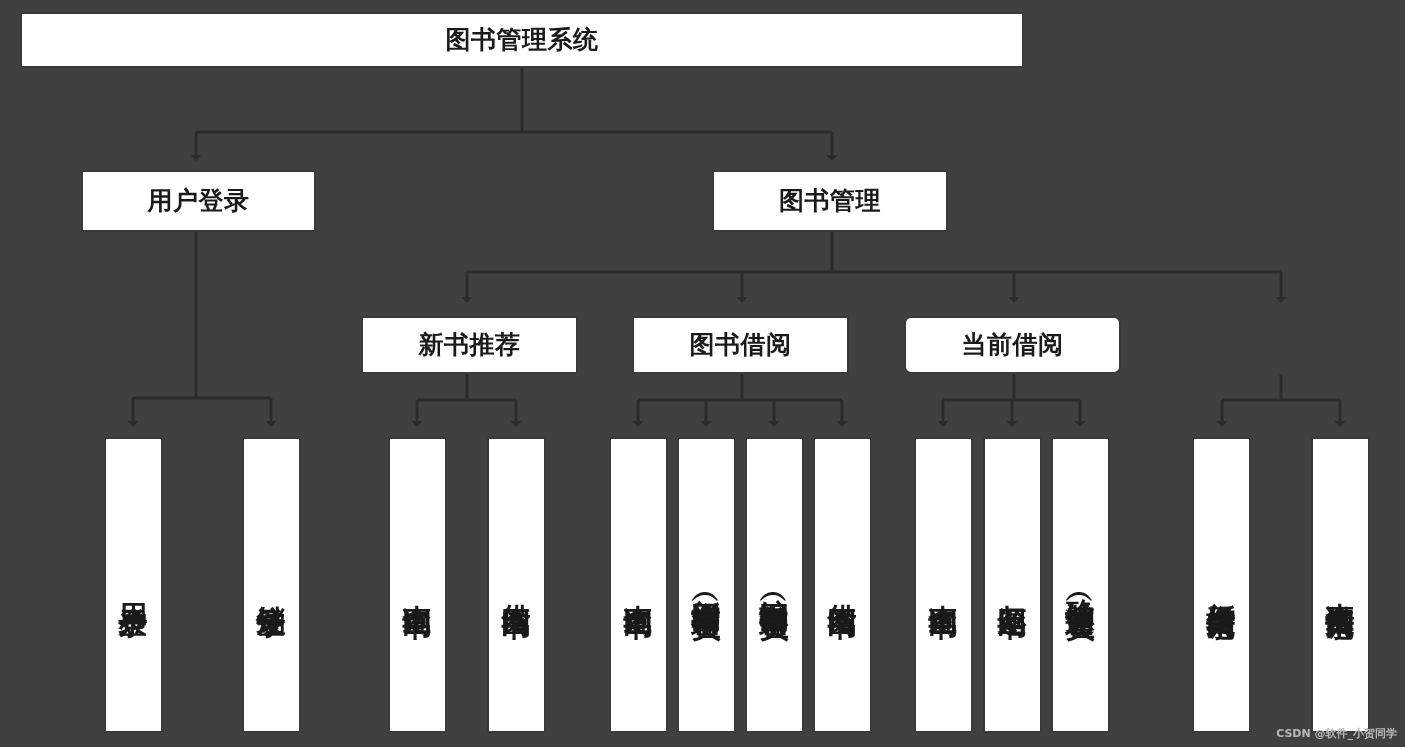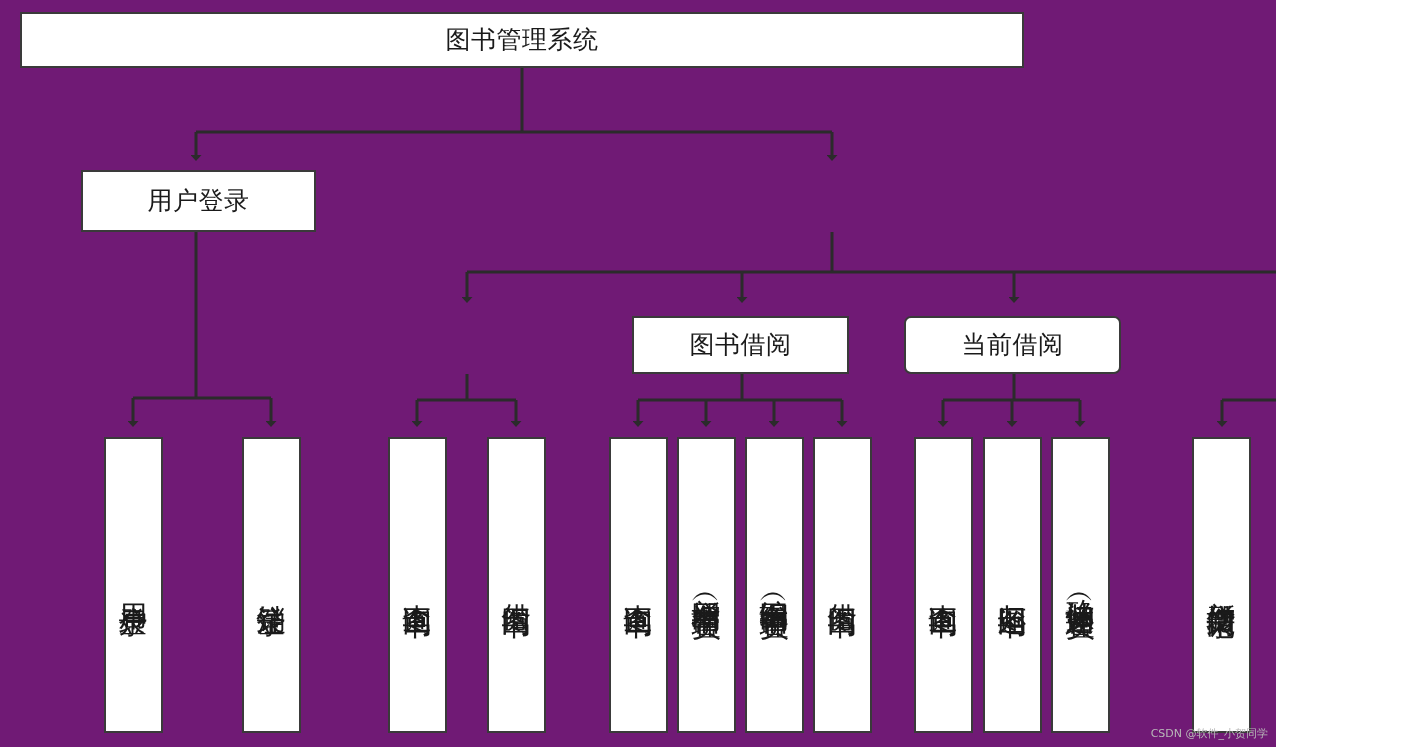--- a/index.html
+++ b/index.html
@@ -5,24 +5,25 @@
   html, body {
     margin: 0;
     padding: 0;
     background: #ffffff;
   }
   body {
     font-family: "DejaVu Sans", "Liberation Sans", sans-serif;
   }
   #canvas {
     position: relative;
-    width: 1276px;
+    width: 1405px;
     height: 747px;
-    background: #701a75;
+    background: #404040;
     overflow: hidden;
+    font-weight: bold;
   }
   svg.edges {
     position: absolute;
     left: 0;
     top: 0;
     width: 1405px;
     height: 747px;
     pointer-events: none;
   }
   .node {
@@ -126,21 +127,27 @@
     </g>
   </svg>
 
   <div class="node root horiz" style="left:20px; top:12px; width:1004px; height:56px;">
     <span class="lbl">图书管理系统</span>
   </div>
 
   <div class="node horiz" style="left:81px; top:170px; width:235px; height:62px;">
     <span class="lbl">用户登录</span>
   </div>
+  <div class="node horiz" style="left:712px; top:170px; width:236px; height:62px;">
+    <span class="lbl">图书管理</span>
+  </div>
 
+  <div class="node horiz" style="left:361px; top:316px; width:217px; height:58px;">
+    <span class="lbl">新书推荐</span>
+  </div>
   <div class="node horiz" style="left:632px; top:316px; width:217px; height:58px;">
     <span class="lbl">图书借阅</span>
   </div>
   <div class="node horiz" style="left:904px; top:316px; width:217px; height:58px;border-radius:7px;">
     <span class="lbl">当前借阅</span>
   </div>
 
   <div class="node vert" style="left:104px; top:437px; width:59px; height:296px;">
     <span class="lbl">用户登录</span>
   </div>

